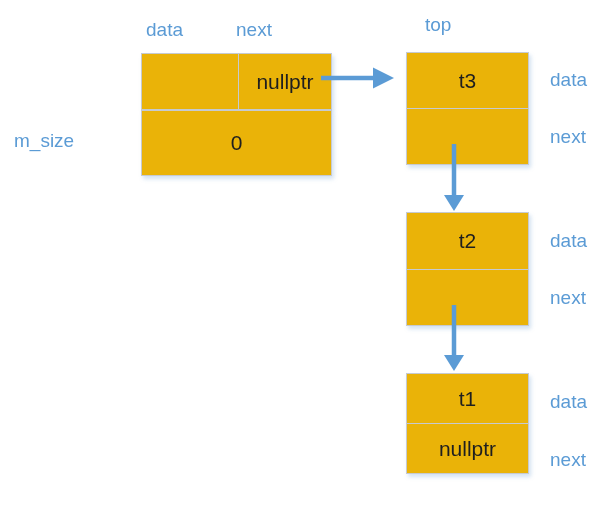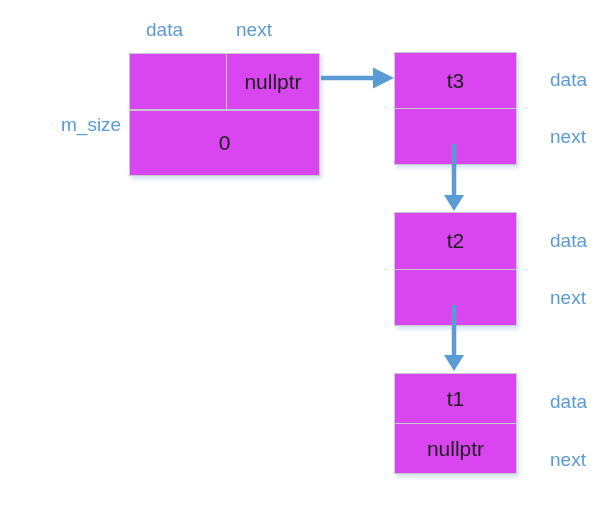--- a/index.html
+++ b/index.html
@@ -14,24 +14,25 @@
   .lbl {
     position: absolute;
     color: #5b9bd5;
     font-size: 19px;
     line-height: 22px;
     height: 22px;
     white-space: nowrap;
   }
   .box {
     position: absolute;
-    background: #d946ef;
+    background: #eab308;
     border: 1px solid #c6cad0;
     box-shadow: 2px 3px 4px rgba(110, 160, 210, 0.30);
     box-sizing: border-box;
+    margin-left: 12px;
   }
   .cell {
     display: flex;
     align-items: center;
     justify-content: center;
     color: #1f1f1f;
     font-size: 21px;
     white-space: nowrap;
   }
   .head-row { display: flex; }
@@ -52,29 +53,30 @@
   }
 </style>
 </head>
 <body>
 
 <div class="canvas">
 
   <div class="lbl" style="left:146px; top:19px; width:60px;">data</div>
   <div class="lbl" style="left:236px; top:19px; width:60px;">next</div>
 
-  <div class="lbl" style="left:14px; top:114px; width:74px;margin-left:47px;">m_size</div>
+  <div class="lbl" style="left:14px; top:130px; width:74px;">m_size</div>
 
   <div class="box head-row" style="left:129px; top:53px; width:191px; height:57px;">
     <div class="cell cell-data"></div>
     <div class="cell cell-next">nullptr</div>
   </div>
 
   <div class="box cell" style="left:129px; top:110px; width:191px; height:66px;">0</div>
 
+  <div class="lbl" style="left:425px; top:14px; width:60px;">top</div>
 
   <div class="box node" style="left:394px; top:52px; width:123px; height:113px;">
     <div class="cell cell-data">t3</div>
     <div class="cell cell-next"></div>
   </div>
   <div class="lbl" style="left:550px; top:69px; width:60px;">data</div>
   <div class="lbl" style="left:550px; top:126px; width:60px;">next</div>
 
   <div class="box node" style="left:394px; top:212px; width:123px; height:114px;text-align:center;">
     <div class="cell cell-data">t2</div>

